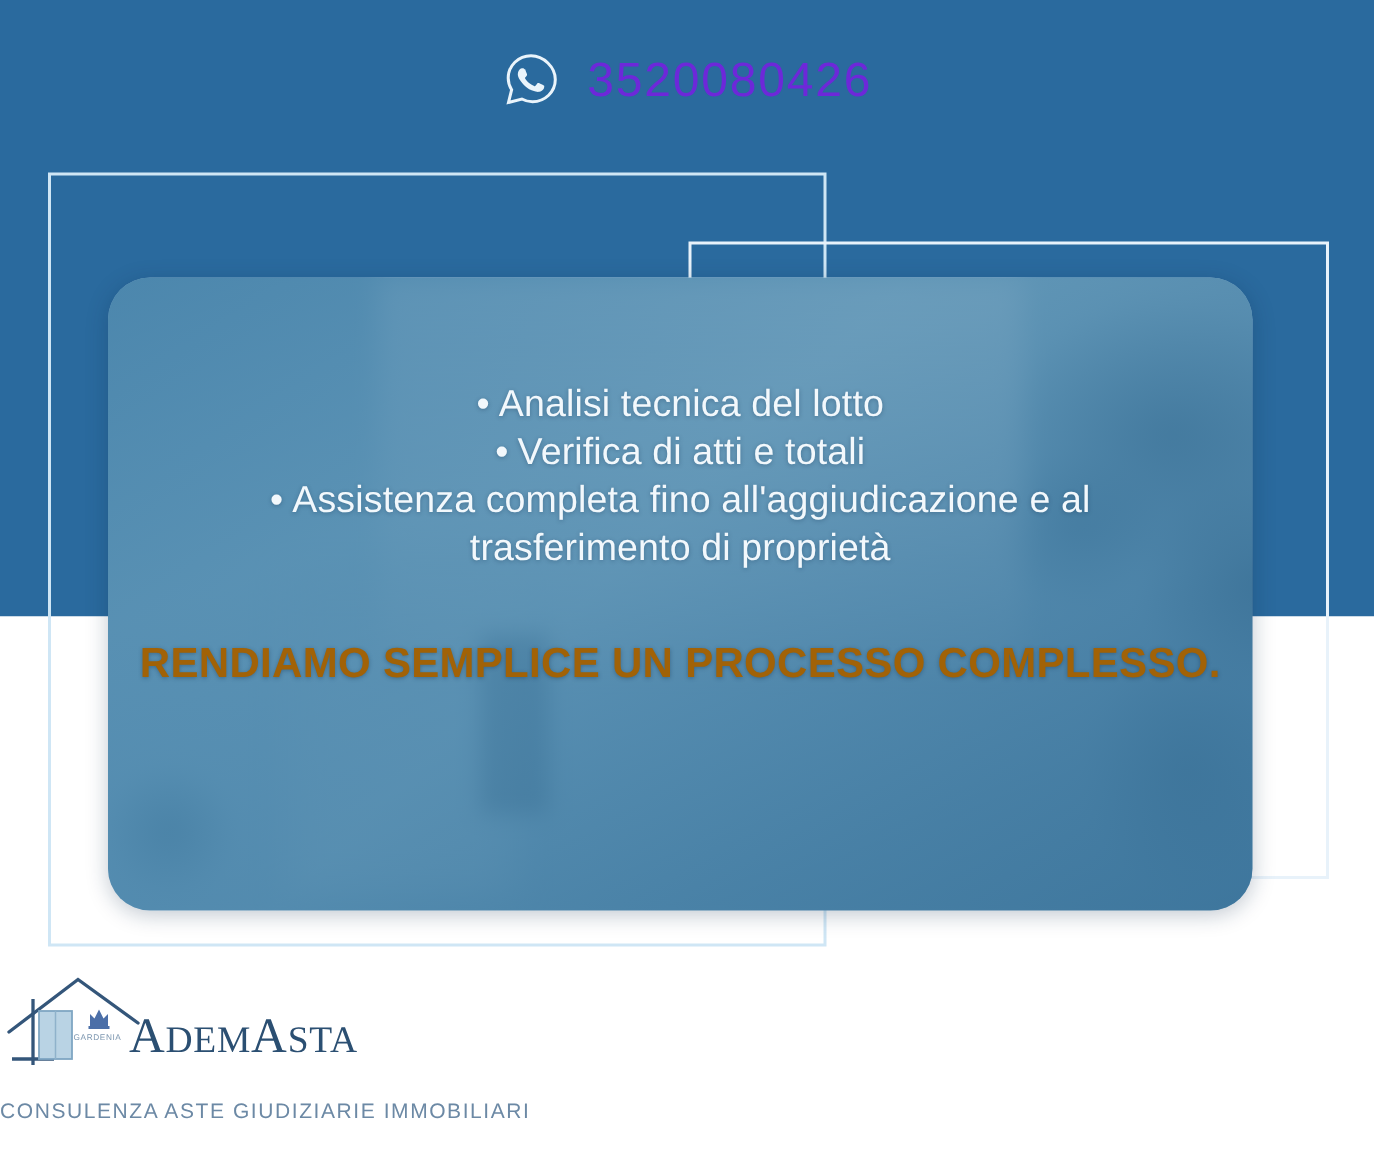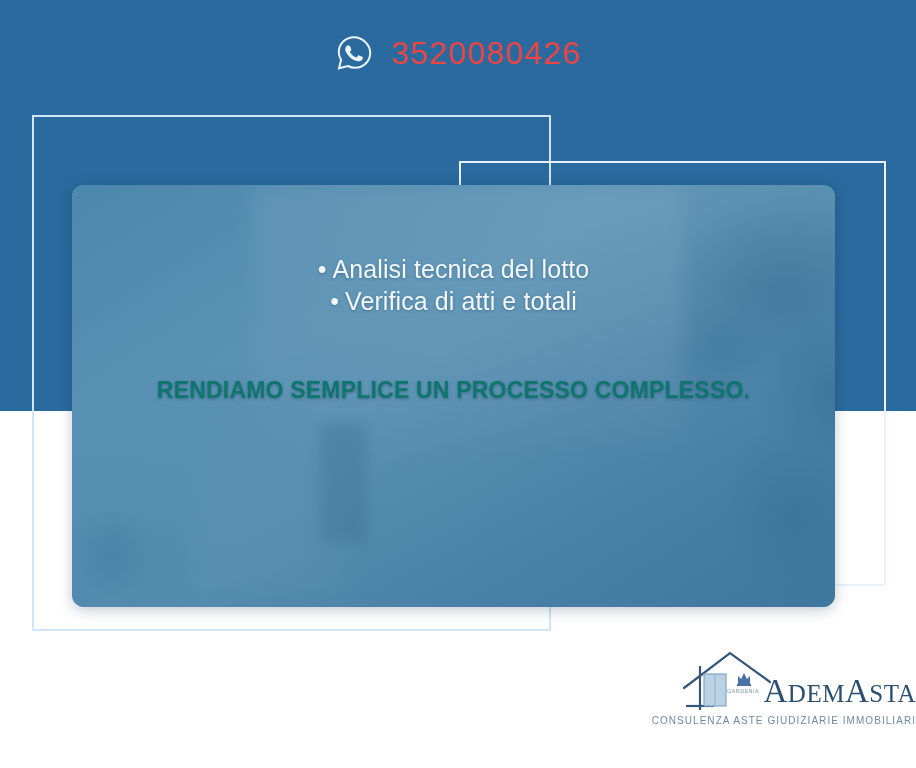--- a/index.html
+++ b/index.html
@@ -68,36 +68,36 @@
     justify-content: center;
     gap: 19px;
   }
   .wa-icon {
     width: 38px;
     height: 38px;
     display: block;
     flex: none;
   }
   .phone-number {
-    color: #ef4444;
+    color: #6d28d9;
     font-size: 32px;
     letter-spacing: 1.2px;
     font-weight: 400;
     line-height: 1;
     white-space: nowrap;
   }
 
   
   .card {
     position: absolute;
     left: 72px;
     top: 185px;
     width: 763px;
     height: 422px;
-    border-radius: 12px;
+    border-radius: 28px;
     overflow: hidden;
     box-shadow: 0 3px 14px rgba(10,40,70,0.25);
   }
   
   .card-photo {
     position: absolute;
     inset: 0;
     background:
       radial-gradient(ellipse 150px 120px at 690px 110px, rgba(30,70,105,0.55), rgba(30,70,105,0) 72%),
       radial-gradient(ellipse 110px 95px at 745px 205px, rgba(26,64,98,0.5), rgba(26,64,98,0) 70%),
@@ -168,38 +168,38 @@
     font-weight: 400;
     letter-spacing: 0.1px;
     text-shadow: 0 1px 3px rgba(20,50,80,0.35);
   }
   .bullet-dot {
     display: inline-block;
     margin-right: 6px;
   }
 
   .tagline {
-    margin-top: 60px;
-    color: #0f766e;
-    font-size: 23px;
+    margin-top: 45px;
+    color: #a16207;
+    font-size: 28px;
     font-weight: bold;
     letter-spacing: 0.2px;
     text-align: center;
     text-shadow: 0 1px 3px rgba(20,50,80,0.4);
   }
 
   
   .logo-block {
     position: absolute;
     left: 0;
     top: 648px;
     width: 916px;
     display: flex;
     flex-direction: column;
-    align-items: flex-end;
+    align-items: flex-start;
   }
   .logo-row {
     display: flex;
     align-items: flex-end;
     justify-content: center;
     gap: 4px;
   }
   .logo-mark {
     width: 96px;
     height: 66px;
@@ -212,23 +212,23 @@
     font-family: "Liberation Serif", serif;
     color: #2b4f72;
     font-size: 33px;
     line-height: 1;
     letter-spacing: 0.5px;
     white-space: nowrap;
   }
   .logo-word .cap { font-size: 33px; }
   .logo-word .sc  { font-size: 25px; }
   .logo-sub {
-    margin-top: 7px;
+    margin-top: 24px;
     color: #6c89a5;
-    font-size: 10px;
+    font-size: 14px;
     letter-spacing: 1.05px;
     white-space: nowrap;
   }
 </style>
 </head>
 <body>
 
 <div class="poster">
 
   <div class="bg-blue"></div>
@@ -254,20 +254,23 @@
     <div class="card-fig-door"></div>
     <div class="card-tint"></div>
 
     <div class="card-content">
       <ul class="bullet-list">
         <li>
           <span class="bullet-dot">•</span><span>Analisi tecnica del lotto</span>
         </li>
         <li>
           <span class="bullet-dot">•</span><span>Verifica di atti e totali</span>
+        </li>
+        <li>
+          <span class="bullet-dot">•</span><span>Assistenza completa fino all'aggiudicazione e al trasferimento di proprietà</span>
         </li>
       </ul>
 
       <div class="tagline">RENDIAMO SEMPLICE UN PROCESSO COMPLESSO.</div>
     </div>
   </div>
 
   <div class="logo-block">
     <div class="logo-row">
       <span class="logo-mark">

